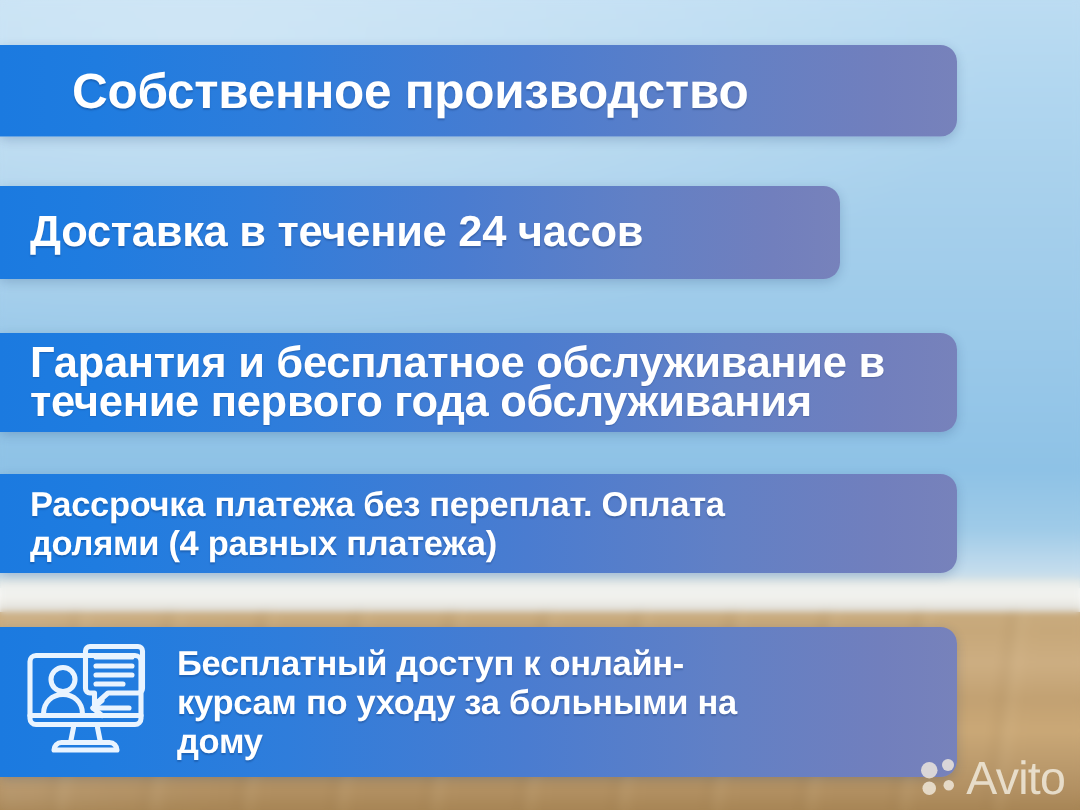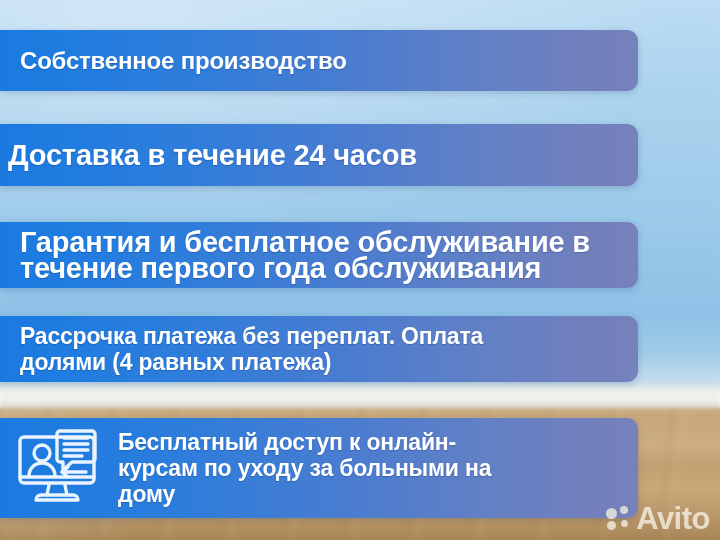--- a/index.html
+++ b/index.html
@@ -126,24 +126,24 @@
     color: #ffffff;
     font-family: "Liberation Sans", sans-serif;
     font-weight: bold;
     letter-spacing: -0.2px;
     text-shadow: 0 1px 1px rgba(10, 40, 90, 0.28);
     white-space: pre-line;
   }
 
   
   #bar-1 { top: 30px;  width: 638px; height: 61px; padding-left: 20px; }
-  #bar-1 .bar-text { font-size: 24px; line-height: 32px; }
-
-  
-  #bar-2 { top: 124px; width: 638px; height: 62px; padding-left: 8px; }
+  #bar-1 .bar-text { font-size: 33px; line-height: 32px; margin-left: 28px; }
+
+  
+  #bar-2 { top: 124px; width: 560px; height: 62px; padding-left: 20px; }
   #bar-2 .bar-text { font-size: 29px; line-height: 32px; }
 
   
   #bar-3 { top: 222px; width: 638px; height: 66px; padding-left: 20px; }
   #bar-3 .bar-text { font-size: 29px; line-height: 26px; }
 
   
   #bar-4 { top: 316px; width: 638px; height: 66px; padding-left: 20px; }
   #bar-4 .bar-text { font-size: 23px; line-height: 26px; }
 
@@ -184,21 +184,21 @@
     display: block;
     border-radius: 50%;
     background: #f3ece0;
   }
   .wm-dots i:nth-child(1) { width: 11px; height: 11px; left: 0;    top: 2px;  }
   .wm-dots i:nth-child(2) { width: 8px;  height: 8px;  left: 14px; top: 0px;  }
   .wm-dots i:nth-child(3) { width: 9px;  height: 9px;  left: 1px;  top: 15px; }
   .wm-dots i:nth-child(4) { width: 7px;  height: 7px;  left: 15px; top: 14px; }
   .wm-word {
     font-family: "Liberation Sans", sans-serif;
-    font-weight: bold;
+    font-weight: normal;
     font-size: 31px;
     line-height: 31px;
     color: #f4efe3;
     letter-spacing: -0.5px;
   }
 </style>
 </head>
 <body>
 
 <div id="poster">

